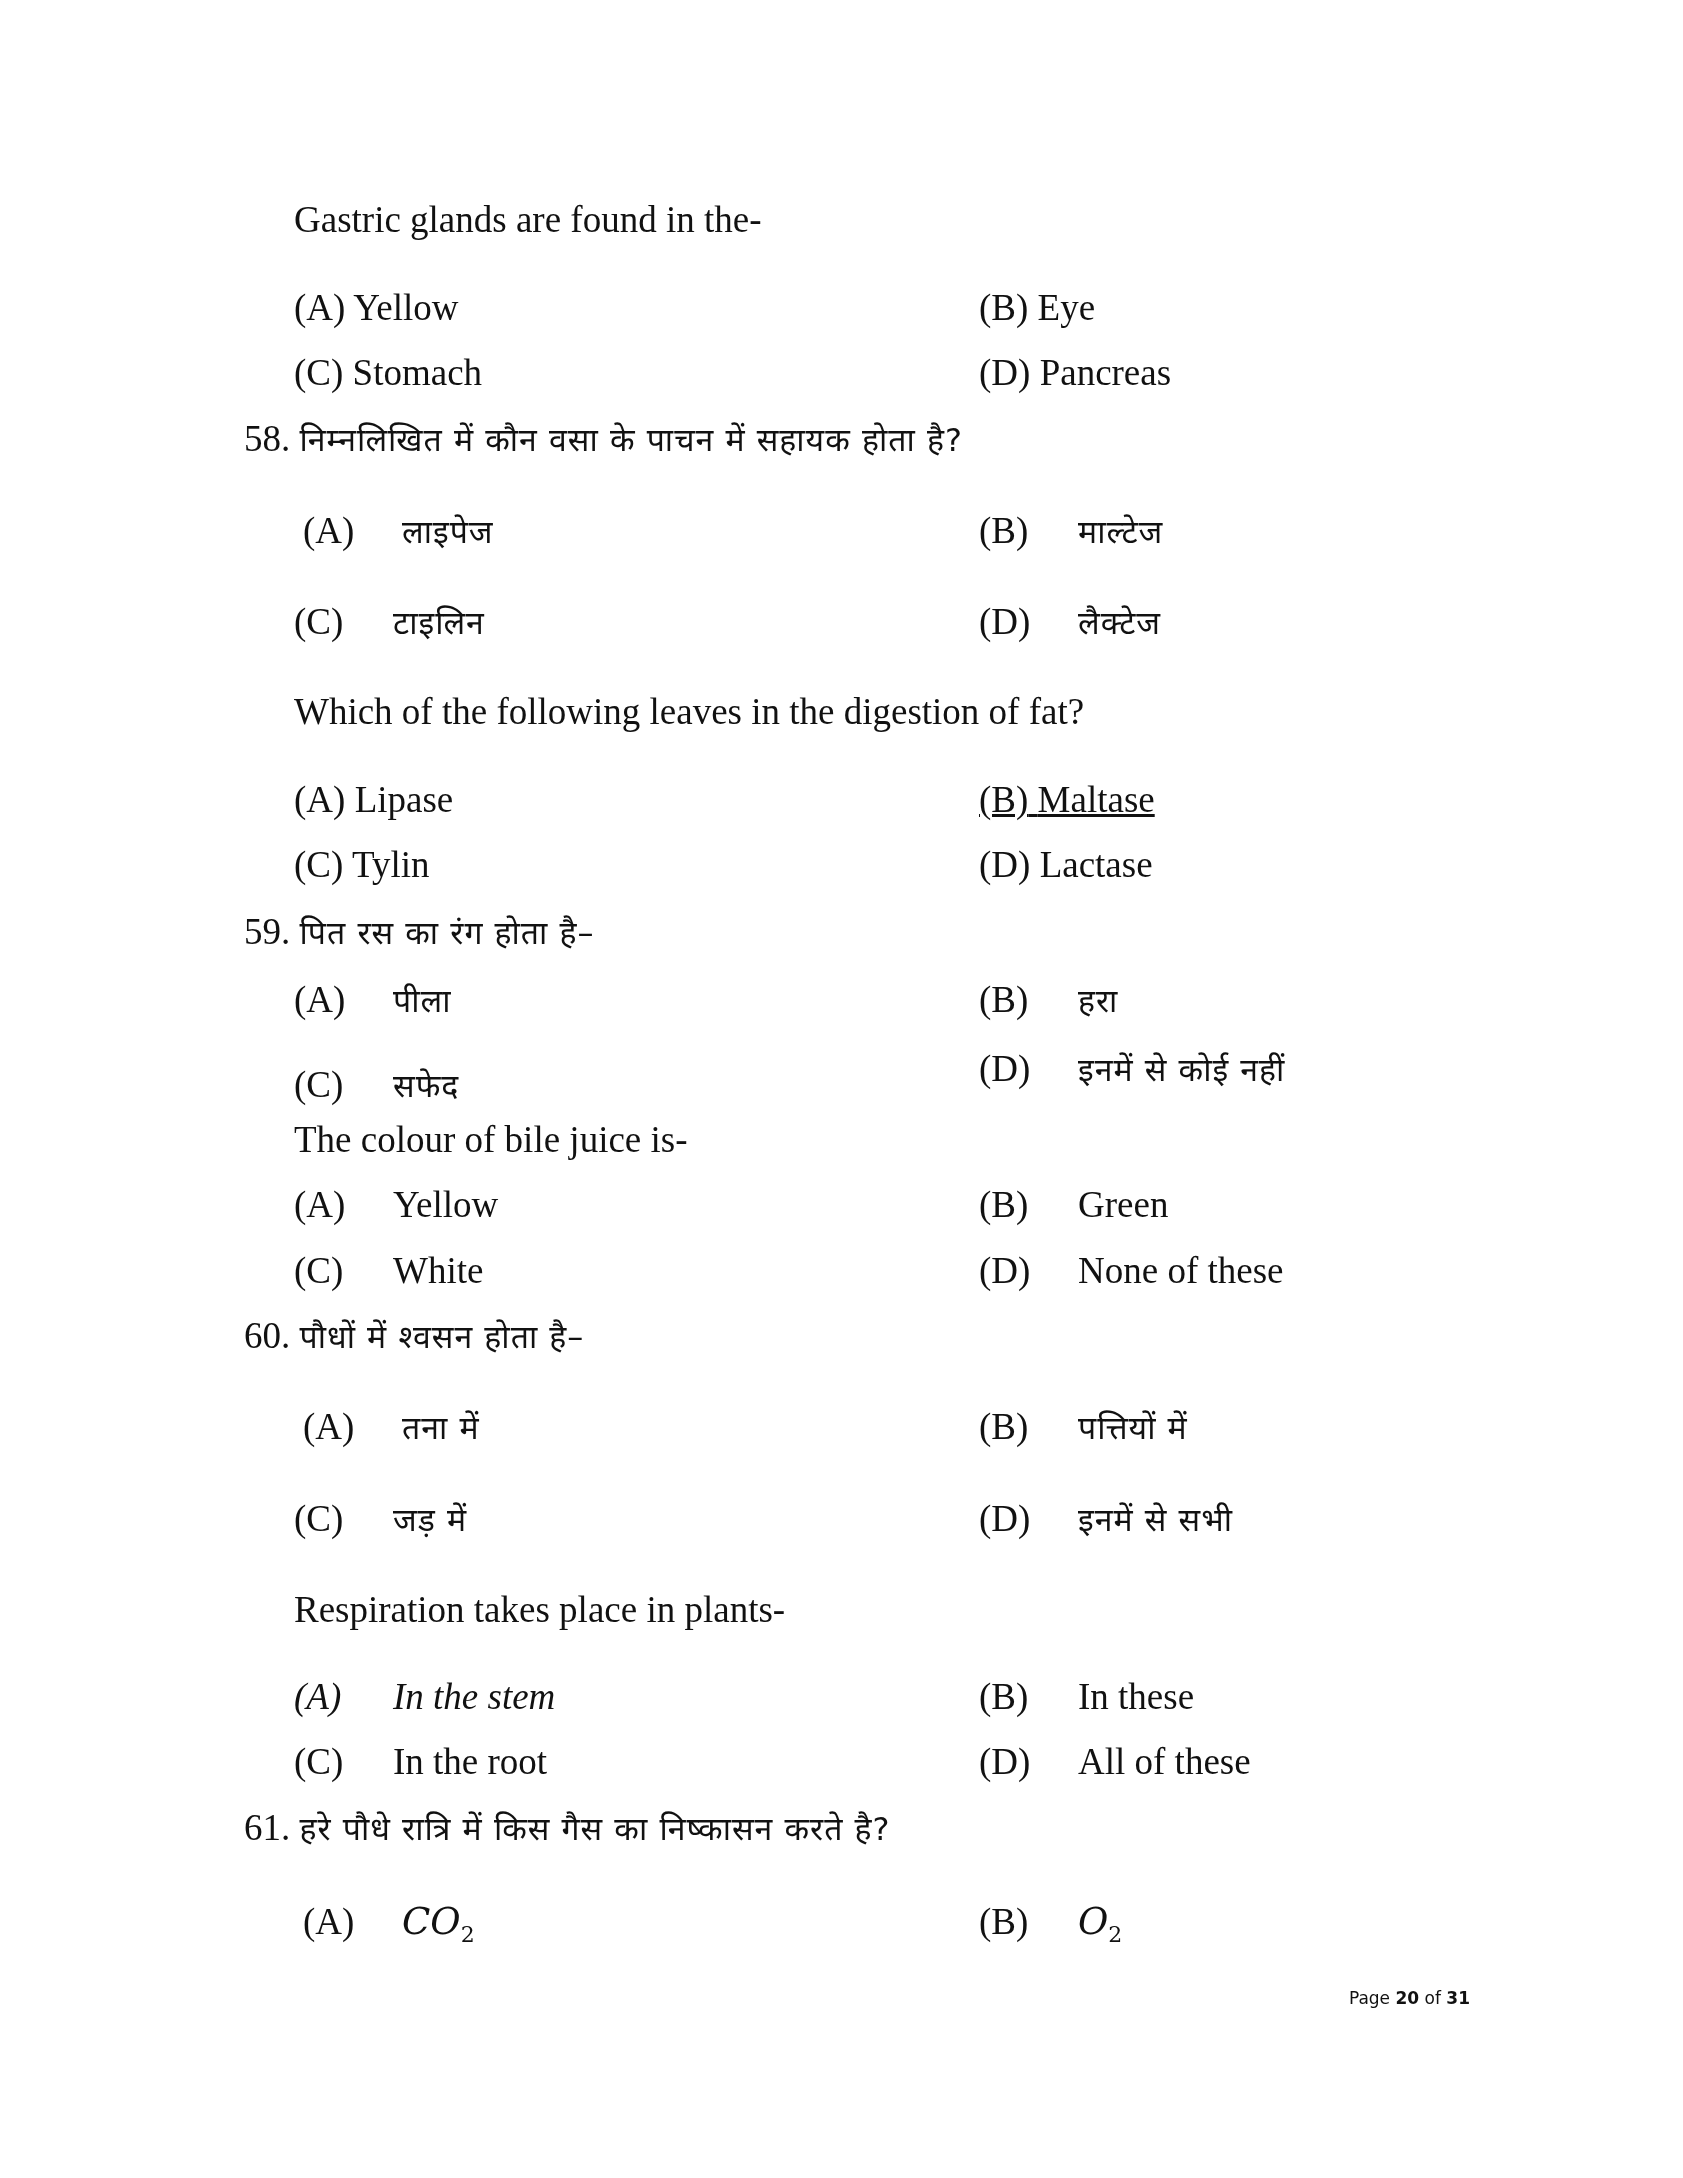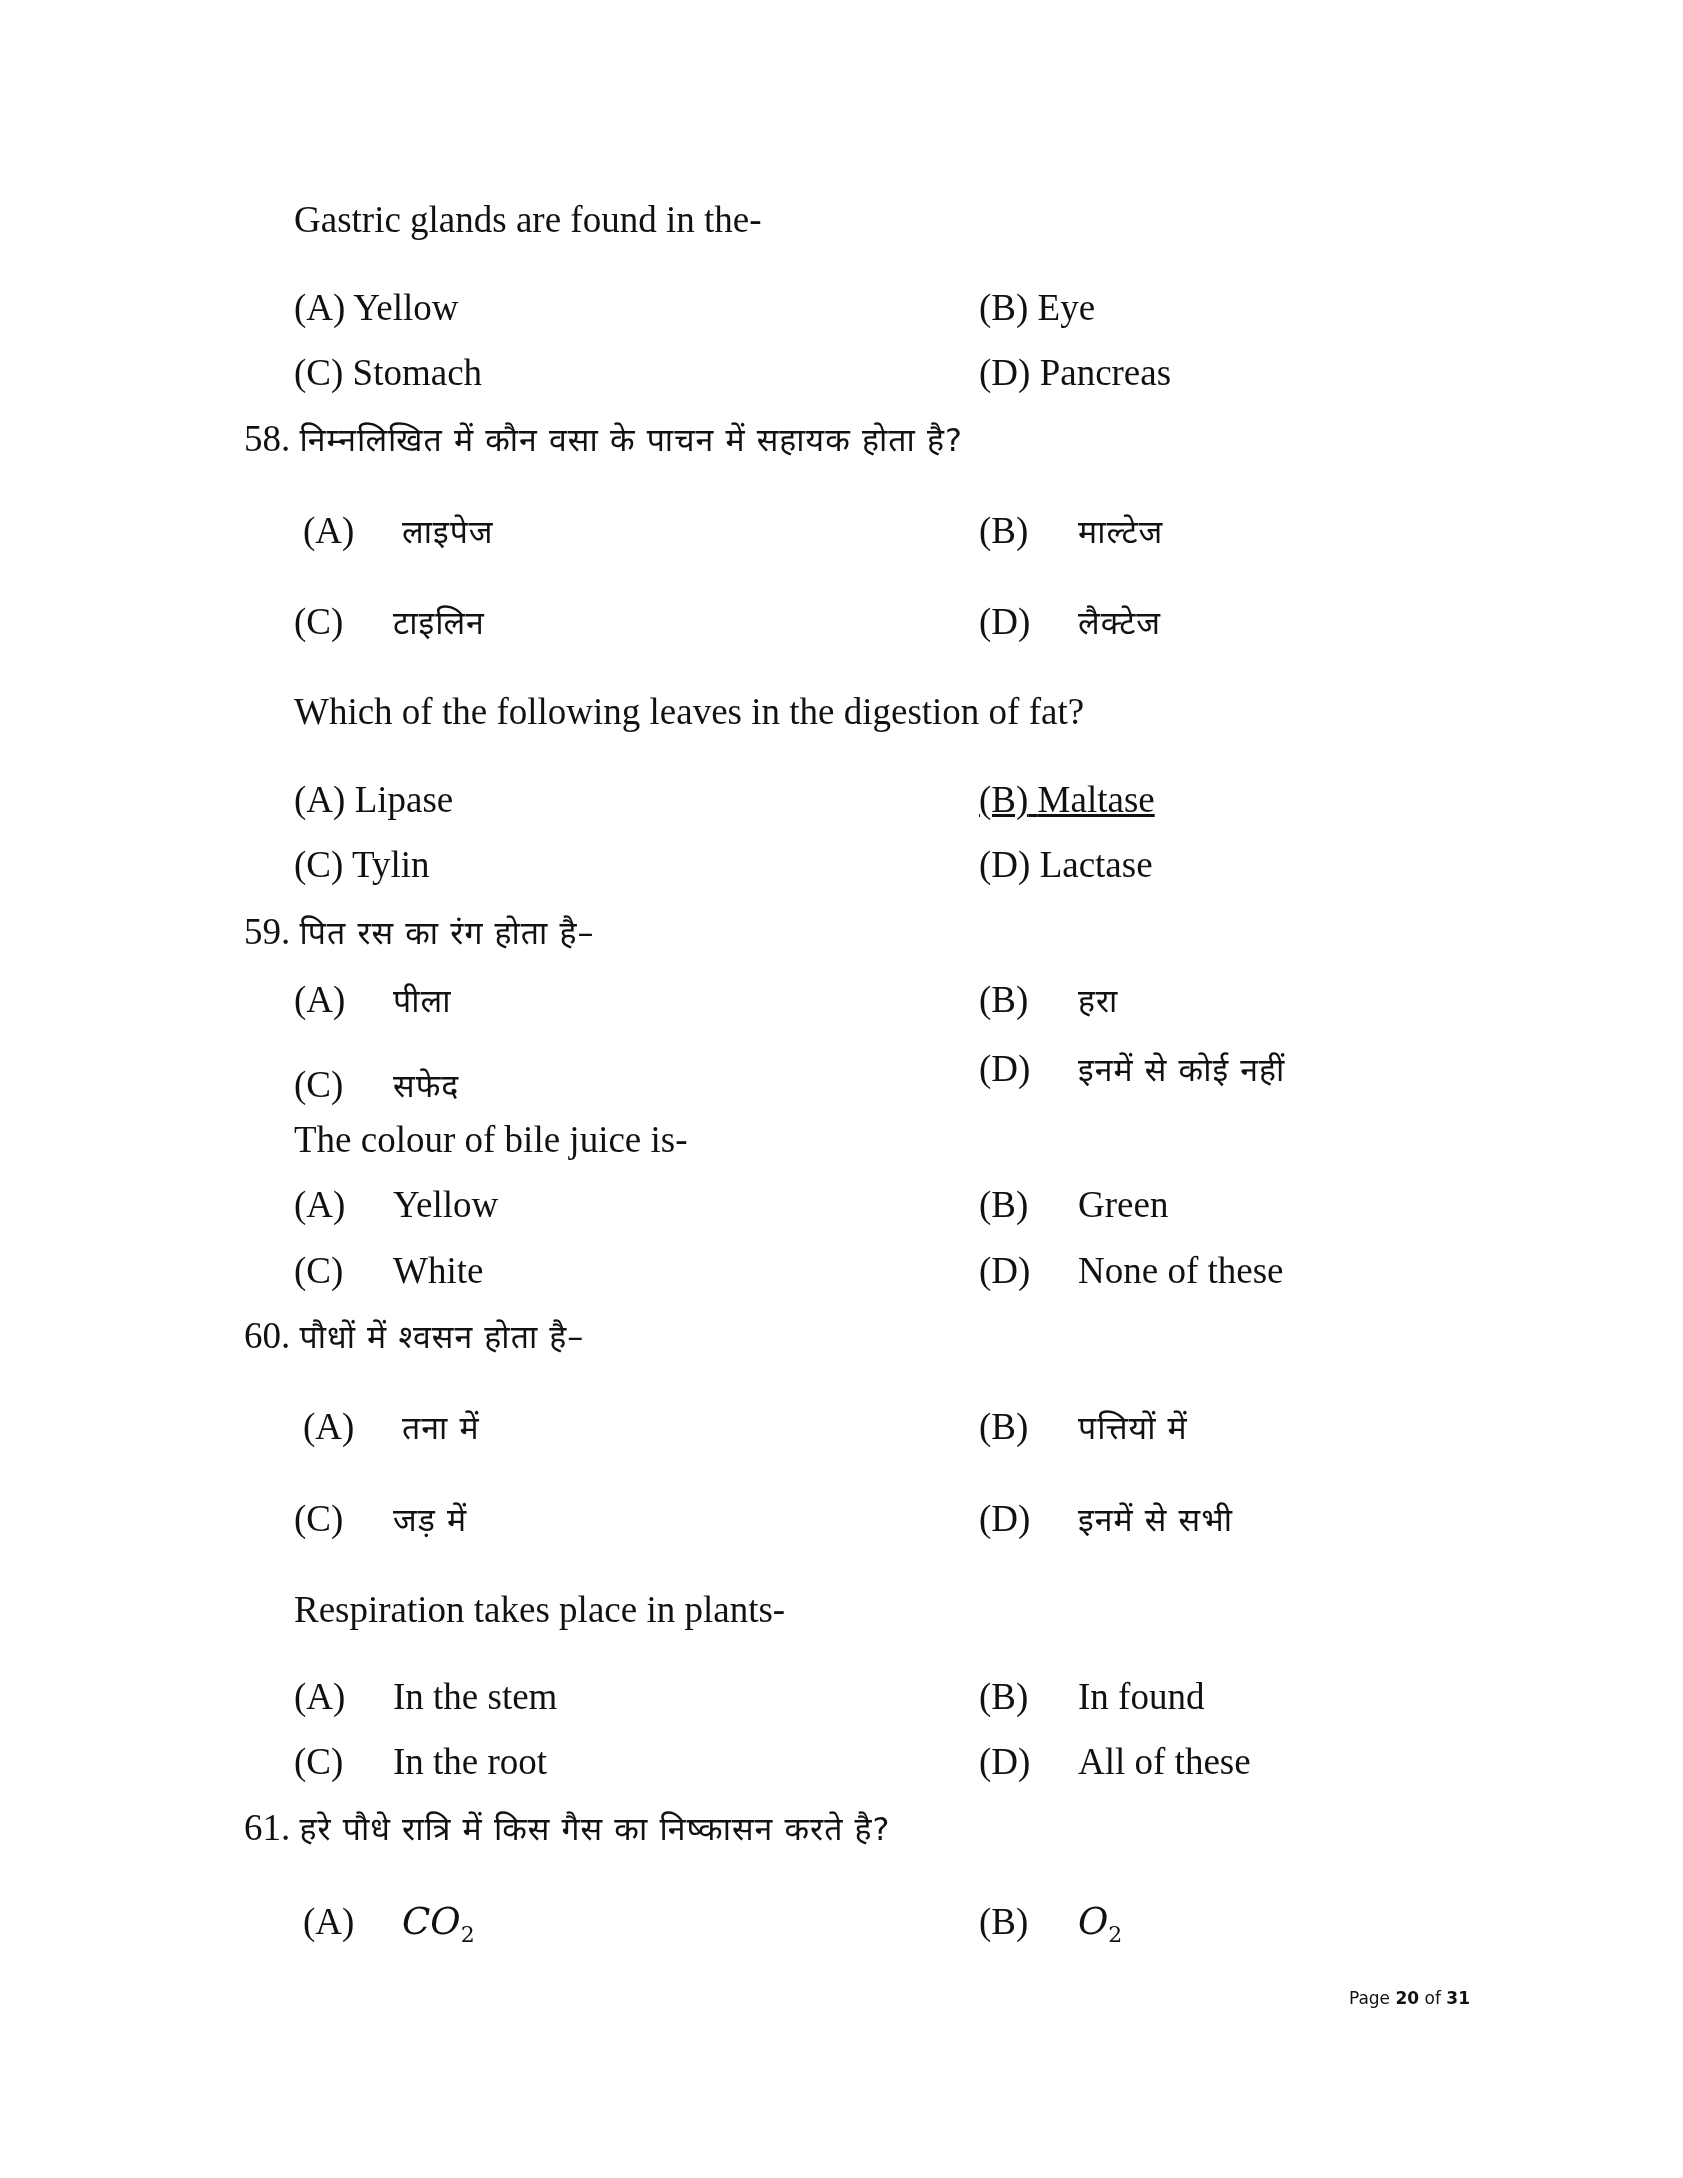--- a/index.html
+++ b/index.html
@@ -113,25 +113,25 @@
   <span class="lbl w">(B)</span><span class="hi">पत्तियों में</span>
 </div>
 <div class="line" style="left:294px; top:1500px;">
   <span class="lbl w">(C)</span><span class="hi">जड़ में</span>
 </div>
 <div class="line" style="left:979px; top:1500px;">
   <span class="lbl w">(D)</span><span class="hi">इनमें से सभी</span>
 </div>
 
 <div class="line" style="left:294px; top:1591px;">Respiration takes place in plants-</div>
-<div class="line" style="left:294px; top:1678px;">
+<div class="line" style="left:294px; top:1678px;font-style:italic;">
   <span class="lbl w">(A)</span><span>In the stem</span>
 </div>
 <div class="line" style="left:979px; top:1678px;">
-  <span class="lbl w">(B)</span><span>In found</span>
+  <span class="lbl w">(B)</span><span>In these</span>
 </div>
 <div class="line" style="left:294px; top:1743px;">
   <span class="lbl w">(C)</span><span>In the root</span>
 </div>
 <div class="line" style="left:979px; top:1743px;">
   <span class="lbl w">(D)</span><span>All of these</span>
 </div>
 
 <div class="line" style="left:244px; top:1809px;">
   <span>61.</span>

